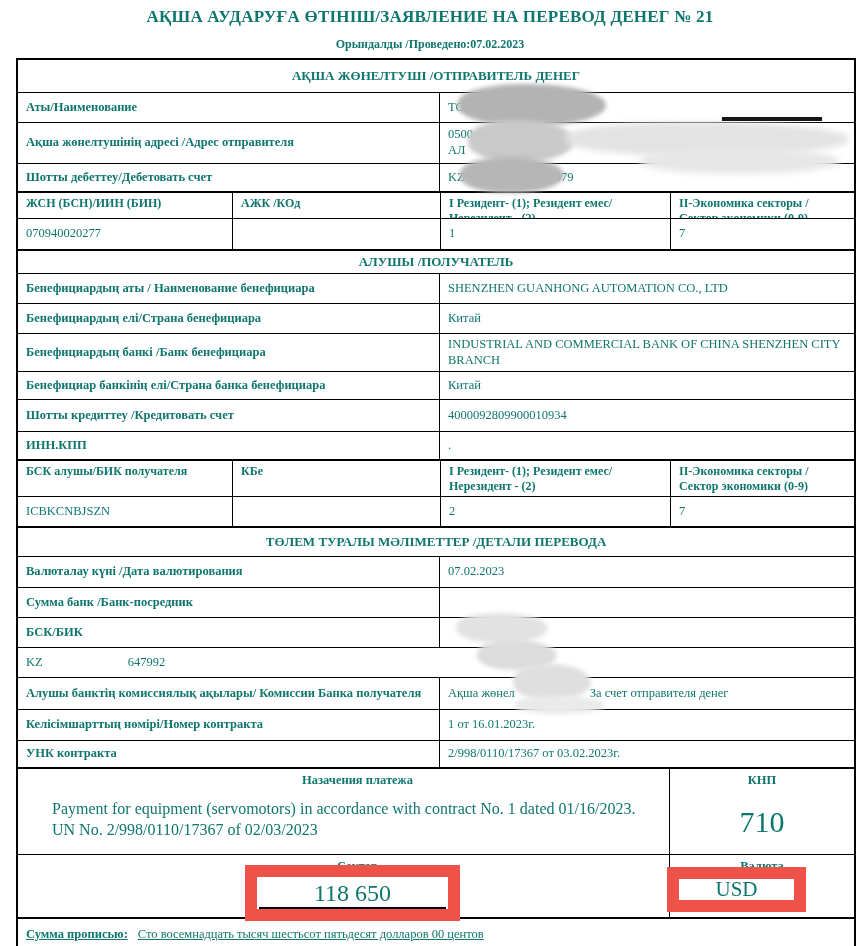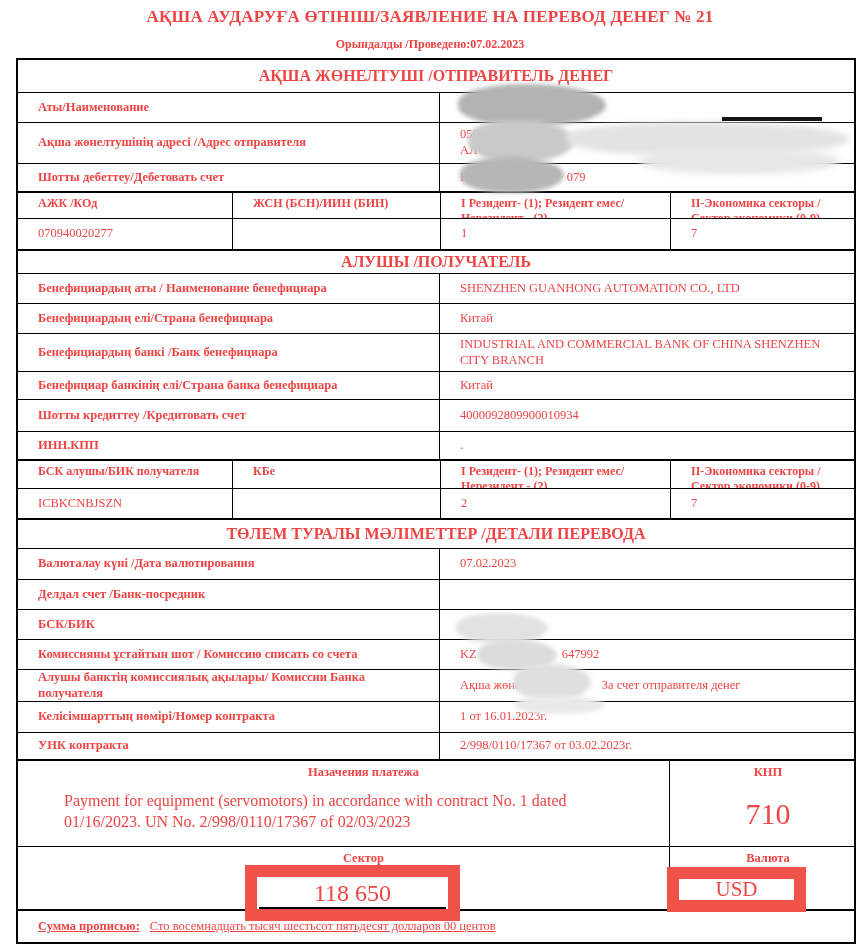--- a/index.html
+++ b/index.html
@@ -1,34 +1,34 @@
 <!DOCTYPE html>
 <html><head>
 <meta charset="utf-8">
 <style>
   * { box-sizing: border-box; }
   html,body { margin:0; padding:0; background:#fff; }
   .page {
     position:relative; width:860px; height:946px; background:#fff;
-    font-family:"Liberation Serif", serif; color:#ef4444; overflow:hidden;
+    font-family:"Liberation Serif", serif; color:#0f766e; overflow:hidden;
   }
   .doc-title { position:absolute; top:7px; left:0; width:100%; text-align:center;
     font-weight:bold; font-size:17px; letter-spacing:.2px; }
   .doc-subtitle { position:absolute; top:37px; left:0; width:100%; text-align:center;
     font-weight:bold; font-size:12px; }
   .tbl { position:absolute; left:16px; top:58px; width:840px; border:2px solid #000; background:#fff; }
   .row { display:grid; border-bottom:1px solid #000; }
   .row:last-child { border-bottom:none; }
   .bt2 { border-top:1px solid #000; }
   .cell { position:relative; padding:2px 8px; display:flex; align-items:center;
-    font-size:12.5px; border-right:1px solid #000; overflow:hidden; line-height:1.25;margin-left:12px; }
+    font-size:12.5px; border-right:1px solid #000; overflow:hidden; line-height:1.25; }
   .cell:last-child { border-right:none; }
   .lbl { font-weight:bold; }
   .sechdr { display:flex; align-items:center; justify-content:center; text-align:center;
-    font-weight:bold; font-size:16px; border-bottom:1px solid #000; }
+    font-weight:bold; font-size:13px; border-bottom:1px solid #000; }
   .g2 { grid-template-columns:422px 1fr; }
   .g4 { grid-template-columns:215px 208px 230px 1fr; }
   .gp { grid-template-columns:624px 1fr;padding-left:28px; }
   .hdr4 { font-weight:bold; font-size:12px; align-items:flex-start; padding-top:3px; }
   .colcell { flex-direction:column; align-items:stretch; padding:0; }
   .chead { font-weight:bold; font-size:12.5px; text-align:center; padding-top:4px; height:24px; }
   .ptext { font-size:16px; padding:6px 22px 4px 6px; line-height:1.3; }
   .bigval { text-align:center; font-size:30px; margin-top:10px; }.gap40{display:inline-block;width:40px}
   .gap75{display:inline-block;width:75px}.gap85{display:inline-block;width:85px}
   .gap90{display:inline-block;width:90px}.gap120{display:inline-block;width:118px}
@@ -78,22 +78,22 @@
     <div class="row g2" style="height:28px">
       <div class="cell lbl">Шотты дебеттеу/Дебетовать счет</div>
       <div class="cell">
         <span>KZ</span>
           <span class="gap90"></span>
           <span>079</span>
       </div>
     </div>
 
     <div class="row g4 bt2" style="height:27px">
+      <div class="cell hdr4">ЖСН (БСН)/ИИН (БИН)</div>
       <div class="cell hdr4">АЖК /КОд</div>
-      <div class="cell hdr4">ЖСН (БСН)/ИИН (БИН)</div>
       <div class="cell hdr4">І Резидент- (1); Резидент емес/ Нерезидент - (2)</div>
       <div class="cell hdr4">ІІ-Экономика секторы / Сектор экономики (0-9)</div>
     </div>
 
     <div class="row g4" style="height:31px">
       <div class="cell">070940020277</div>
       <div class="cell"></div>
       <div class="cell">1</div>
       <div class="cell">7</div>
     </div>
@@ -123,21 +123,21 @@
     <div class="row g2" style="height:32px">
       <div class="cell lbl">Шотты кредиттеу /Кредитовать счет</div>
       <div class="cell">4000092809900010934</div>
     </div>
 
     <div class="row g2" style="height:28px">
       <div class="cell lbl">ИНН.КПП</div>
       <div class="cell">.</div>
     </div>
 
-    <div class="row g4 bt2" style="height:29px">
+    <div class="row g4 bt2" style="height:37px">
       <div class="cell hdr4">БСК алушы/БИК получателя</div>
       <div class="cell hdr4">КБе</div>
       <div class="cell hdr4">І Резидент- (1); Резидент емес/ Нерезидент - (2)</div>
       <div class="cell hdr4">ІІ-Экономика секторы / Сектор экономики (0-9)</div>
     </div>
 
     <div class="row g4" style="height:30px">
       <div class="cell">ICBKCNBJSZN</div>
       <div class="cell"></div>
       <div class="cell">2</div>
@@ -145,31 +145,30 @@
     </div>
 
     <div class="sechdr bt2" style="height:30px">ТӨЛЕМ ТУРАЛЫ МӘЛІМЕТТЕР /ДЕТАЛИ ПЕРЕВОДА</div>
 
     <div class="row g2" style="height:31px">
       <div class="cell lbl">Валюталау күні /Дата валютирования</div>
       <div class="cell">07.02.2023</div>
     </div>
 
     <div class="row g2" style="height:30px">
-      <div class="cell lbl">Делдал счет /Банк-посредник</div>
+      <div class="cell lbl">Сумма банк /Банк-посредник</div>
       <div class="cell"></div>
     </div>
 
     <div class="row g2" style="height:30px">
       <div class="cell lbl">БСК/БИК</div>
       <div class="cell"></div>
     </div>
 
     <div class="row g2" style="height:30px">
-      <div class="cell lbl">Комиссияны ұстайтын шот / Комиссию списать со счета</div>
       <div class="cell">
         <span>KZ</span>
           <span class="gap85"></span>
           <span>647992</span>
       </div>
     </div>
 
     <div class="row g2" style="height:32px">
       <div class="cell lbl">Алушы банктің комиссиялық ақылары/ Комиссии Банка получателя</div>
       <div class="cell">

